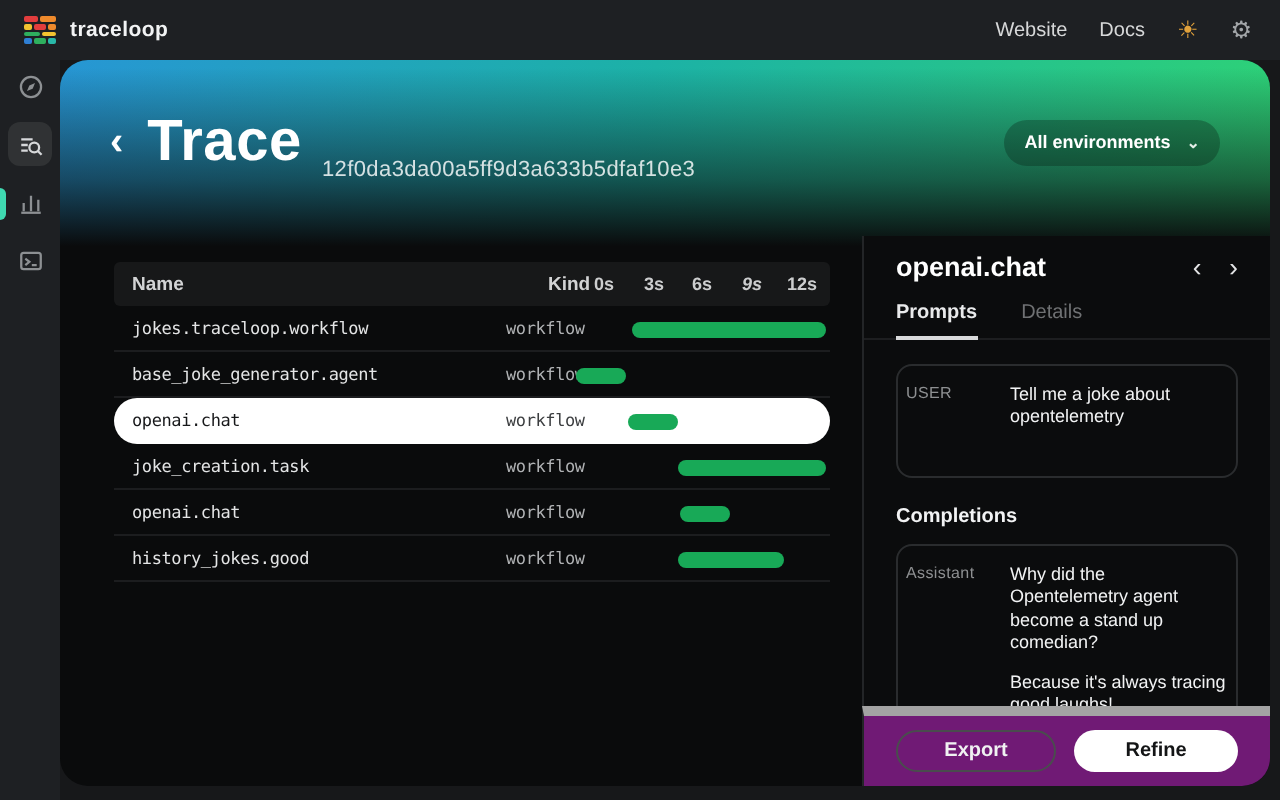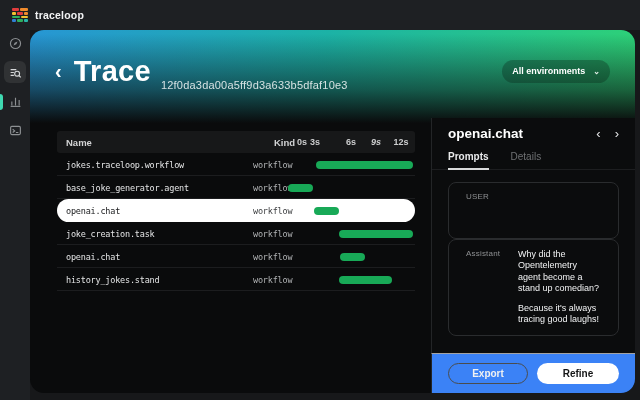--- a/index.html
+++ b/index.html
@@ -105,33 +105,33 @@
   }
   .d-head { display:flex; align-items:center; padding:8px 16px 0 16px; }
   .d-title { font-size:13.5px; font-weight:bold; color:#ffffff; }
   .d-nav { margin-left:auto; display:flex; gap:14px; }
   .d-nav .nav-chev { color:#e4e5e6; font-size:13px; cursor:pointer; line-height:1; }
   .d-tabs { display:flex; gap:22px; padding:10px 16px 0 16px; border-bottom:1px solid #1d1e20; }
   .d-tab { font-size:10px; padding-bottom:6px; cursor:pointer; color:#6f7173; }
   .d-tab.active { color:#e9eaeb; font-weight:bold; border-bottom:2px solid #d9dadb; margin-bottom:-1px; }
   .d-body { padding:12px 16px 0 16px; }
   .msg-box {
-    border:1px solid #2a2c2e; border-radius:8px; padding:9px 17px;
+    border:1px solid #2a2c2e; border-radius:8px; padding:9px 4px;
     display:flex; gap:10px;
   }
   .msg-box.user { min-height:57px; }
   .role-label { width:42px; flex:none; font-size:8px; color:#8e9092; letter-spacing:.2px; }
   .msg-text { font-size:9px; color:#f2f3f4; line-height:1.25; }
   .msg-text p + p { margin-top:9px; }
   .section-title { font-size:10px; font-weight:bold; color:#f2f3f4; margin:14px 0 8px 0; }
   .d-footer {
     position:absolute; left:401px; bottom:0; width:204px; height:40px;
-    border-left:1px solid #232527; border-top:1px solid #a3a3a3;
+    border-left:1px solid #232527; border-top:5px solid #a3a3a3;
     display:flex; align-items:center; justify-content:space-between; padding:0 16px;
-    background:#3b82f6;
+    background:#701a75;
   }
   .btn {
     height:21px; border-radius:999px; font-size:10px; font-weight:bold;
     display:flex; align-items:center; justify-content:center; cursor:pointer;
   }
   .btn-export { width:80px; border:1px solid #4a4c4e; color:#f0f1f2; background:transparent; }
   .btn-refine { width:82px; background:#ffffff; color:#141516; }
 </style>
 </head>
 <body>
@@ -152,20 +152,26 @@
           <div class="b" style="flex:6;background:#2eaf5e"></div>
           <div class="b" style="flex:5;background:#f2c230"></div>
         </div>
       <div class="lr">
           <div class="b" style="flex:4;background:#2f7fd4"></div>
           <div class="b" style="flex:5;background:#2eaf5e"></div>
           <div class="b" style="flex:4;background:#29b8a8"></div>
         </div>
     </div>
     <span class="brand-name">traceloop</span>
+  </div>
+  <div class="topbar-right">
+    <span class="top-link">Website</span>
+    <span class="top-link">Docs</span>
+    <span class="sun-icon">☀</span>
+    <span class="gear-icon">⚙</span>
   </div>
 </div>
 
 <div class="sidebar">
   <div class="active-indicator"></div>
   <div class="side-item">
     <span>
       <svg width="13" height="13" viewBox="0 0 16 16" fill="none" stroke="currentColor" stroke-width="1.4">
         <circle cx="8" cy="8" r="6.2"></circle>
           <path d="M10.5 5.5 L9 9 L5.5 10.5 L7 7 Z" fill="currentColor" stroke="none"></path>
@@ -208,21 +214,21 @@
     <div class="env-select">
       <span>All environments</span>
       <span class="chev">⌄</span>
     </div>
   </div>
 
   <div class="table-wrap">
     <div class="t-header">
       <span class="col-name">Name</span>
       <span class="col-kind">Kind</span>
-      <span><span class="tick" style="left: 245px; text-align: center;">0s</span><span class="tick" style="left: 258px; text-align: center;">3s</span><span class="tick" style="left: 294px;">6s</span><span class="tick" style="left: 319px; font-style: italic;">9s</span><span class="tick" style="left: 344px;">12s</span></span>
+      <span><span class="tick" style="left: 245px; text-align: center;">0s</span><span class="tick" style="left: 270px; text-align: center;">3s</span><span class="tick" style="left: 294px;">6s</span><span class="tick" style="left: 319px; font-style: italic;">9s</span><span class="tick" style="left: 344px;">12s</span></span>
     </div>
     <div>
         <div class="t-row">
     <span class="row-name">jokes.traceloop.workflow</span>
     <span class="row-kind">workflow</span>
     <span class="bar" style="left: 259px; width: 97px; background: rgb(24, 169, 87);"></span>
   </div>
         <div class="t-row">
     <span class="row-name">base_joke_generator.agent</span>
     <span class="row-kind">workflow</span>
@@ -237,21 +243,21 @@
     <span class="row-name">joke_creation.task</span>
     <span class="row-kind">workflow</span>
     <span class="bar" style="left: 282px; width: 74px; background: rgb(24, 169, 87);"></span>
   </div>
         <div class="t-row">
     <span class="row-name">openai.chat</span>
     <span class="row-kind">workflow</span>
     <span class="bar" style="left: 283px; width: 25px; background: rgb(24, 169, 87);"></span>
   </div>
         <div class="t-row">
-    <span class="row-name">history_jokes.stand</span>
+    <span class="row-name">history_jokes.good</span>
     <span class="row-kind">workflow</span>
     <span class="bar" style="left: 282px; width: 53px; background: rgb(24, 169, 87);"></span>
   </div>
       </div>
   </div>
 
   <div class="details">
     <div class="d-head">
       <span class="d-title">openai.chat</span>
       <div class="d-nav">
@@ -259,21 +265,23 @@
         <span class="nav-chev">›</span>
       </div>
     </div>
     <div class="d-tabs">
       <span class="d-tab active">Prompts</span>
       <span class="d-tab">Details</span>
     </div>
     <div class="d-body">
       <div class="msg-box user">
         <span class="role-label">USER</span>
-      </div>
+        <span class="msg-text">Tell me a joke about opentelemetry</span>
+      </div>
+      <div class="section-title">Completions</div>
       <div class="msg-box">
         <span class="role-label">Assistant</span>
         <span class="msg-text">
           <p>Why did the Opentelemetry agent become a stand up comedian?</p>
           <p>Because it's always tracing good laughs!</p>
         </span>
       </div>
     </div>
   </div>
 

